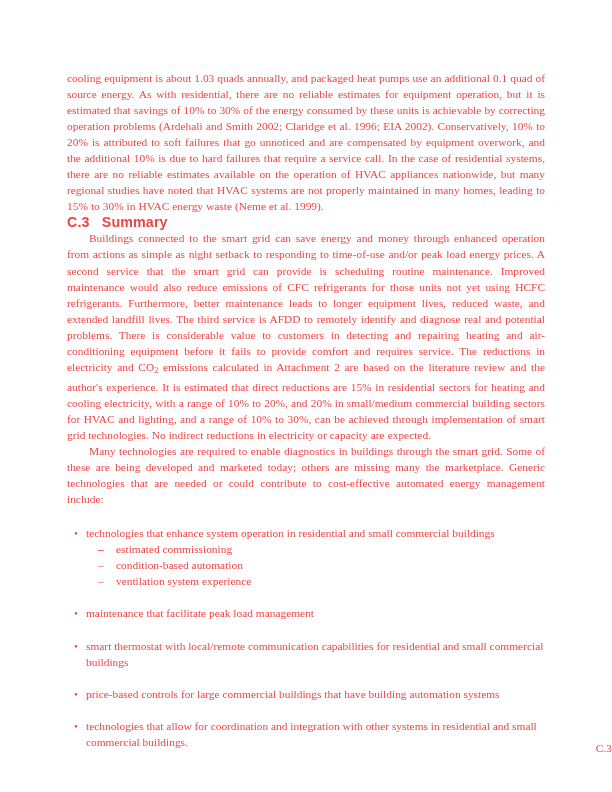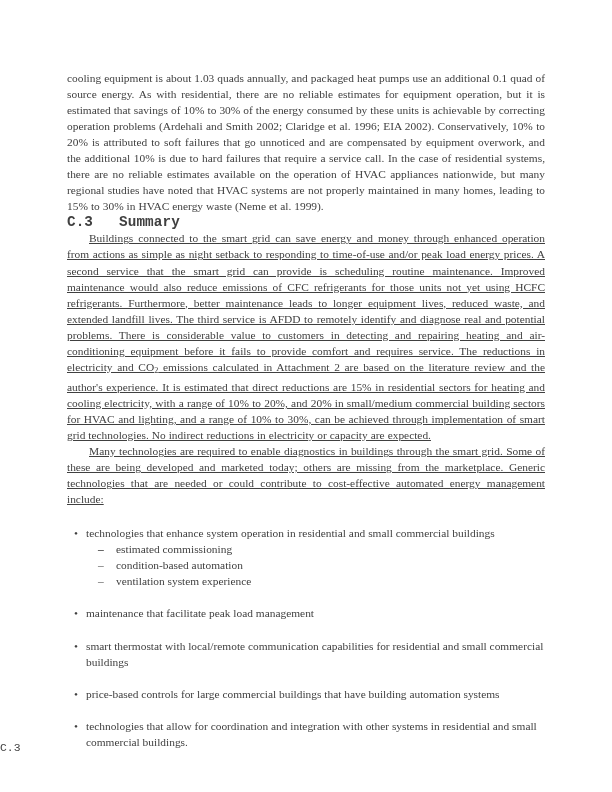--- a/index.html
+++ b/index.html
@@ -8,42 +8,41 @@
     background: #ffffff;
   }
   .page {
     position: relative;
     width: 612px;
     height: 792px;
     background: #ffffff;
     box-sizing: border-box;
     overflow: hidden;
     font-family: "Liberation Serif", "DejaVu Serif", serif;
-    color: #404040;
+    color: #ef4444;
   }
   .content {
     position: absolute;
     left: 67px;
     top: 70px;
     width: 478px;
   }
   p.body-para {
     margin: 0;
     font-size: 11.4px;
     line-height: 16.05px;
     text-align: justify;
     text-indent: 0;
     word-spacing: 0.15px;
   }
   p.body-para.indented {
     text-indent: 22px;
-    text-decoration: underline;
   }
   h2.section-heading {
-    font-family: Liberation Mono, monospace;
+    font-family: Liberation Sans, sans-serif;
     font-size: 14.3px;
     font-weight: bold;
     margin: 0;
     letter-spacing: 0.1px;
     white-space: pre;
   }
   .heading-c3 { margin-top: 26px; margin-bottom: 17px; }
   .heading-c4 { margin-top: 31px; margin-bottom: 18px; }
   .para-after-c4 { margin-top: 0; }
   ul.bullet-list {
@@ -83,40 +82,40 @@
     top: 0;
     font-size: 11.4px;
     line-height: 16.05px;
   }
   .bullet-text { display: block; }
   .footer {
     position: absolute;
     left: 0;
     top: 742px;
     width: 612px;
-    text-align: left;
+    text-align: right;
     font-size: 11.4px;
-    font-family: Liberation Mono, monospace;
+    font-family: Liberation Serif, serif;
   }
   sub { font-size: 0.72em; vertical-align: -0.25em; }
 </style>
 </head>
 <body>
 
 <div class="page">
   <div class="content">
 
     <p class="body-para">cooling equipment is about 1.03 quads annually, and packaged heat pumps use an additional 0.1 quad of source energy.  As with residential, there are no reliable estimates for equipment operation, but it is estimated that savings of 10% to 30% of the energy consumed by these units is achievable by correcting operation problems (Ardehali and Smith 2002; Claridge et al. 1996; EIA 2002).  Conservatively, 10% to 20% is attributed to soft failures that go unnoticed and are compensated by equipment overwork, and the additional 10% is due to hard failures that require a service call.  In the case of residential systems, there are no reliable estimates available on the operation of HVAC appliances nationwide, but many regional studies have noted that HVAC systems are not properly maintained in many homes, leading to 15% to 30% in HVAC energy waste (Neme et al. 1999).</p>
 
     <h2 class="section-heading heading-c3">C.3   Summary</h2>
 
     <p class="body-para indented"><span>Buildings connected to the smart grid can save energy and money through enhanced operation from actions as simple as night setback to responding to time-of-use and/or peak load energy prices.  A second service that the smart grid can provide is scheduling routine maintenance.  Improved maintenance would also reduce emissions of CFC refrigerants for those units not yet using HCFC refrigerants.  Furthermore, better maintenance leads to longer equipment lives, reduced waste, and extended landfill lives.  The third service is AFDD to remotely identify and diagnose real and potential problems.  There is considerable value to customers in detecting and repairing heating and air-conditioning equipment before it fails to provide comfort and requires service.  The reductions in electricity and CO</span><sub>2</sub><span> emissions calculated in Attachment 2 are based on the literature review and the author's experience.  It is estimated that direct reductions are 15% in residential sectors for heating and cooling electricity, with a range of 10% to 20%, and 20% in small/medium commercial building sectors for HVAC and lighting, and a range of 10% to 30%, can be achieved through implementation of smart grid technologies.  No indirect reductions in electricity or capacity are expected.</span></p>
 
 
-    <p class="body-para indented para-after-c4">Many technologies are required to enable diagnostics in buildings through the smart grid.  Some of these are being developed and marketed today; others are missing from the marketplace.  Generic technologies that are needed or could contribute to cost-effective automated energy management include:</p>
+    <p class="body-para indented para-after-c4">Many technologies are required to enable diagnostics in buildings through the smart grid.  Some of these are being developed and marketed today; others are missing many the marketplace.  Generic technologies that are needed or could contribute to cost-effective automated energy management include:</p>
 
     <ul class="bullet-list">
       <li class="bullet-item">
         <span class="bullet-marker">•</span>
         <span class="bullet-text">technologies that enhance system operation in residential and small commercial buildings</span>
         <ul class="sub-list">
           <li class="sub-item">
             <span class="dash-marker">–</span>
           </li>
           <li class="sub-item">

